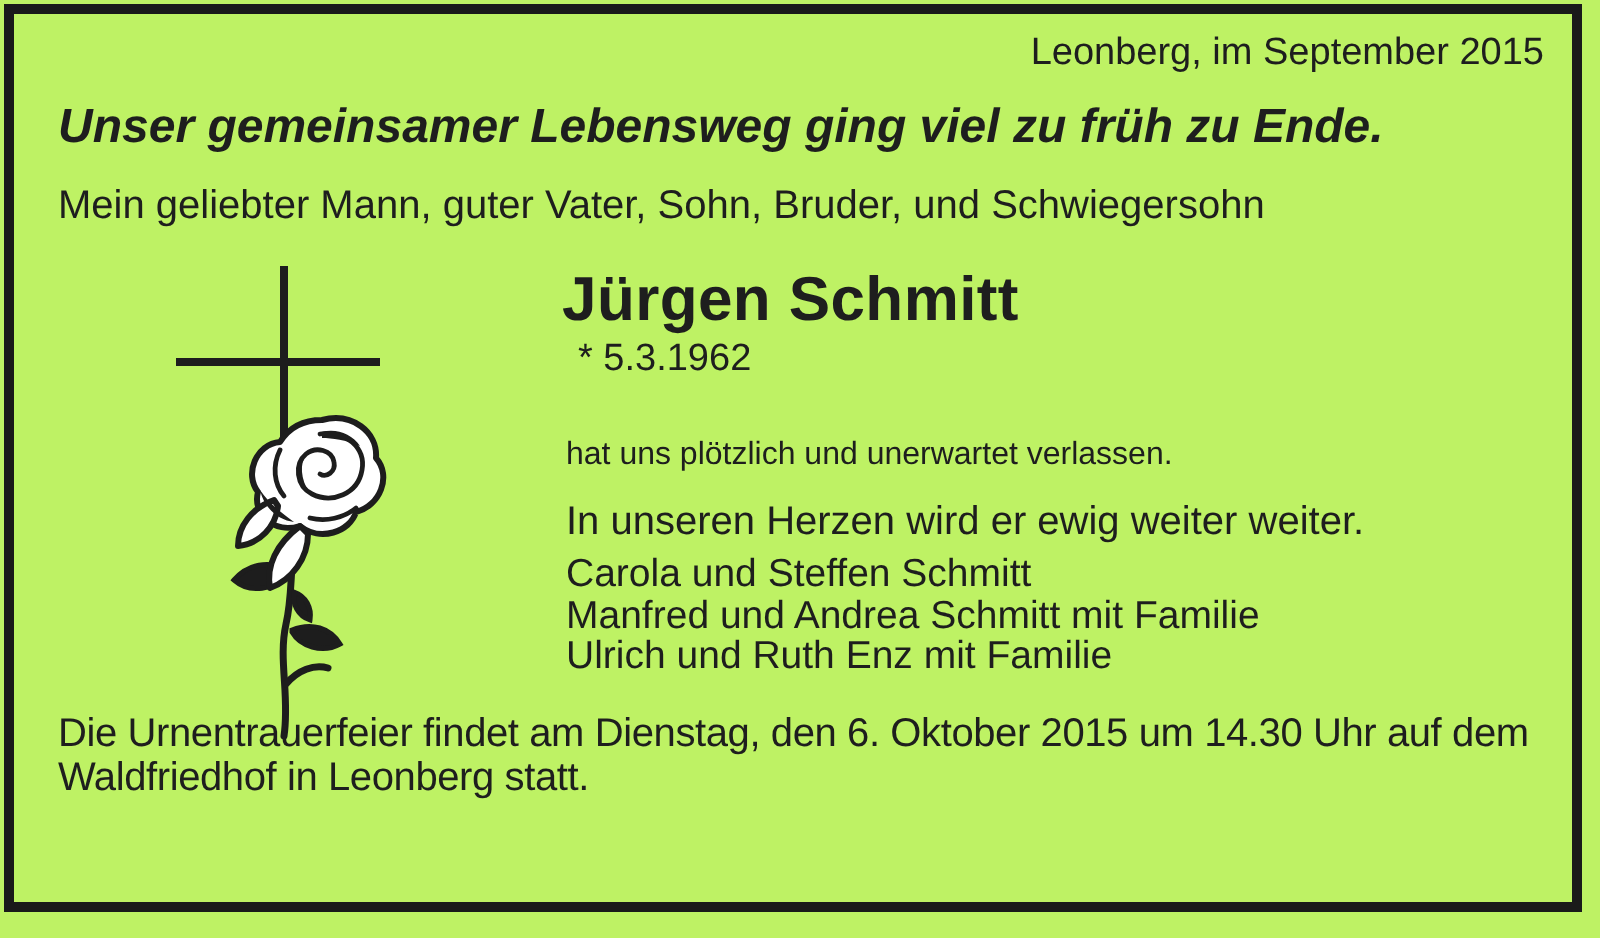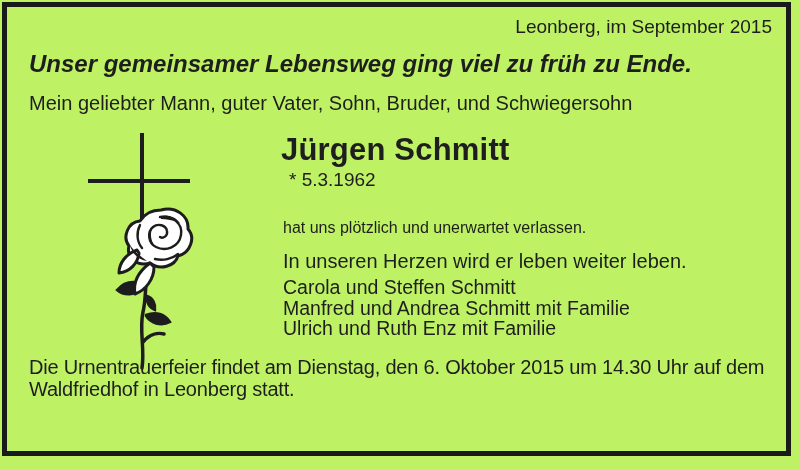--- a/index.html
+++ b/index.html
@@ -153,21 +153,21 @@
   </div>
 
   <div class="abs deceased-name">Jürgen Schmitt</div>
 
   <div class="abs dates">
     <span>* 5.3.1962</span>
   </div>
 
   <div class="abs sentence-1">hat uns plötzlich und unerwartet verlassen.</div>
 
-  <div class="abs sentence-2">In unseren Herzen wird er leben weiter leben.</div>
+  <div class="abs sentence-2">In unseren Herzen wird er ewig weiter weiter.</div>
 
   <div class="abs mourners">
     <div>Carola und Steffen Schmitt</div>
     <div>Manfred und Andrea Schmitt mit Familie</div>
     <div>Ulrich und Ruth Enz mit Familie</div>
   </div>
 
   <div class="abs funeral">
     <p>Die Urnentrauerfeier findet am Dienstag, den 6. Oktober 2015 um 14.30 Uhr auf dem Waldfriedhof in Leonberg statt.</p>
   </div>

